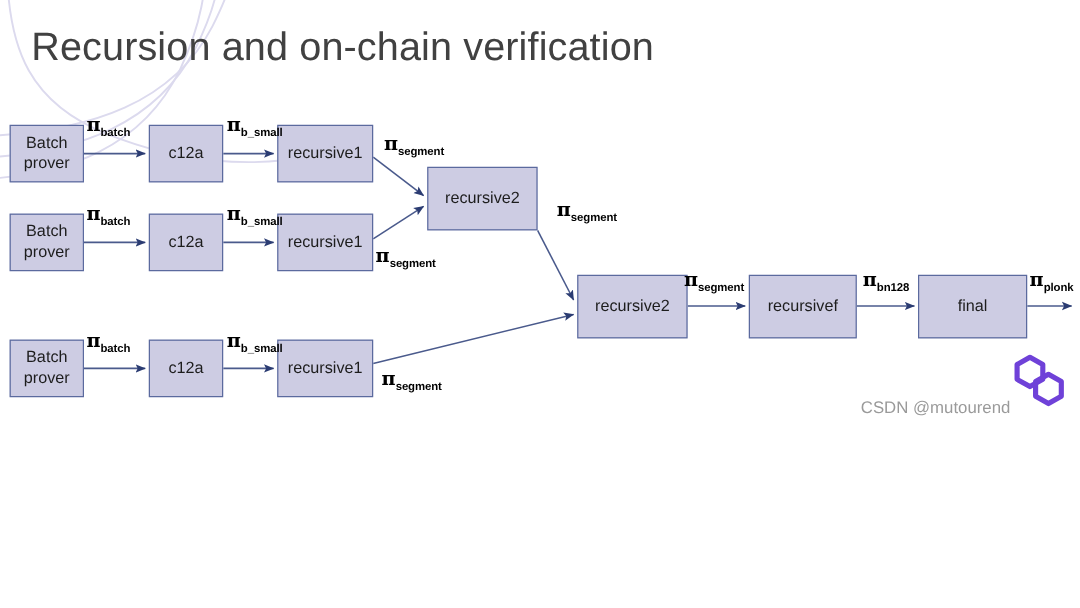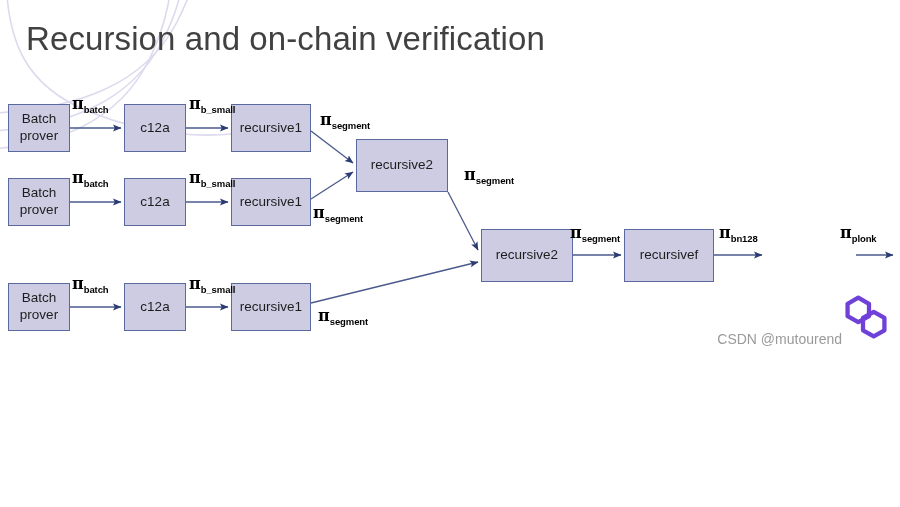--- a/index.html
+++ b/index.html
@@ -160,37 +160,38 @@
         <span>Batch</span>
         <span>prover</span>
       </div>
   </div>
   <div class="node-box" style="left:124px;top:283px; width:62px; height:48px;">c12a</div>
   <div class="node-box" style="left:231px;top:283px; width:80px; height:48px;">recursive1</div>
 
   <div class="node-box" style="left:356px;top:139px; width:92px; height:53px;">recursive2</div>
   <div class="node-box" style="left:481px;top:229px; width:92px; height:53px;">recursive2</div>
   <div class="node-box" style="left:624px;top:229px; width:90px; height:53px;text-align:right;">recursivef</div>
+  <div class="node-box" style="left:765px;top:229px; width:91px; height:53px;">final</div>
 
   <div class="edge-label" style="left:72px;  top:96px;"><span class="pi">π</span><span class="sub">batch</span></div>
   <div class="edge-label" style="left:189px; top:96px;"><span class="pi">π</span><span class="sub">b_small</span></div>
   <div class="edge-label" style="left:320px; top:112px;"><span class="pi">π</span><span class="sub">segment</span></div>
 
   <div class="edge-label" style="left:72px;  top:170px;"><span class="pi">π</span><span class="sub">batch</span></div>
   <div class="edge-label" style="left:189px; top:170px;"><span class="pi">π</span><span class="sub">b_small</span></div>
   <div class="edge-label" style="left:313px; top:205px;"><span class="pi">π</span><span class="sub">segment</span></div>
 
   <div class="edge-label" style="left:72px;  top:276px;"><span class="pi">π</span><span class="sub">batch</span></div>
   <div class="edge-label" style="left:189px; top:276px;"><span class="pi">π</span><span class="sub">b_small</span></div>
   <div class="edge-label" style="left:318px; top:308px;"><span class="pi">π</span><span class="sub">segment</span></div>
 
   <div class="edge-label" style="left:464px; top:167px;"><span class="pi">π</span><span class="sub">segment</span></div>
   <div class="edge-label" style="left:570px; top:225px;"><span class="pi">π</span><span class="sub">segment</span></div>
   <div class="edge-label" style="left:719px; top:225px;text-align:center;"><span class="pi">π</span><span class="sub">bn128</span></div>
-  <div class="edge-label" style="left:840px; top:225px;"><span class="pi">π</span><span class="sub">plonk</span></div>
+  <div class="edge-label" style="left:858px; top:225px;"><span class="pi">π</span><span class="sub">plonk</span></div>
 
   <div id="watermark">CSDN @mutourend</div>
   <svg id="polygon-logo" viewBox="0 0 60 56" aria-hidden="true">
     <g fill="none" stroke="#6f41d8" stroke-width="5" stroke-linejoin="round">
       <path d="M21 5.5 L33.5 12.6 L33.5 27 L21 34 L8.5 27 L8.5 12.6 Z"></path>
       <path d="M39 22 L51.5 29.1 L51.5 43.5 L39 50.5 L26.5 43.5 L26.5 29.1 Z"></path>
     </g>
   </svg>
 
 </div>

